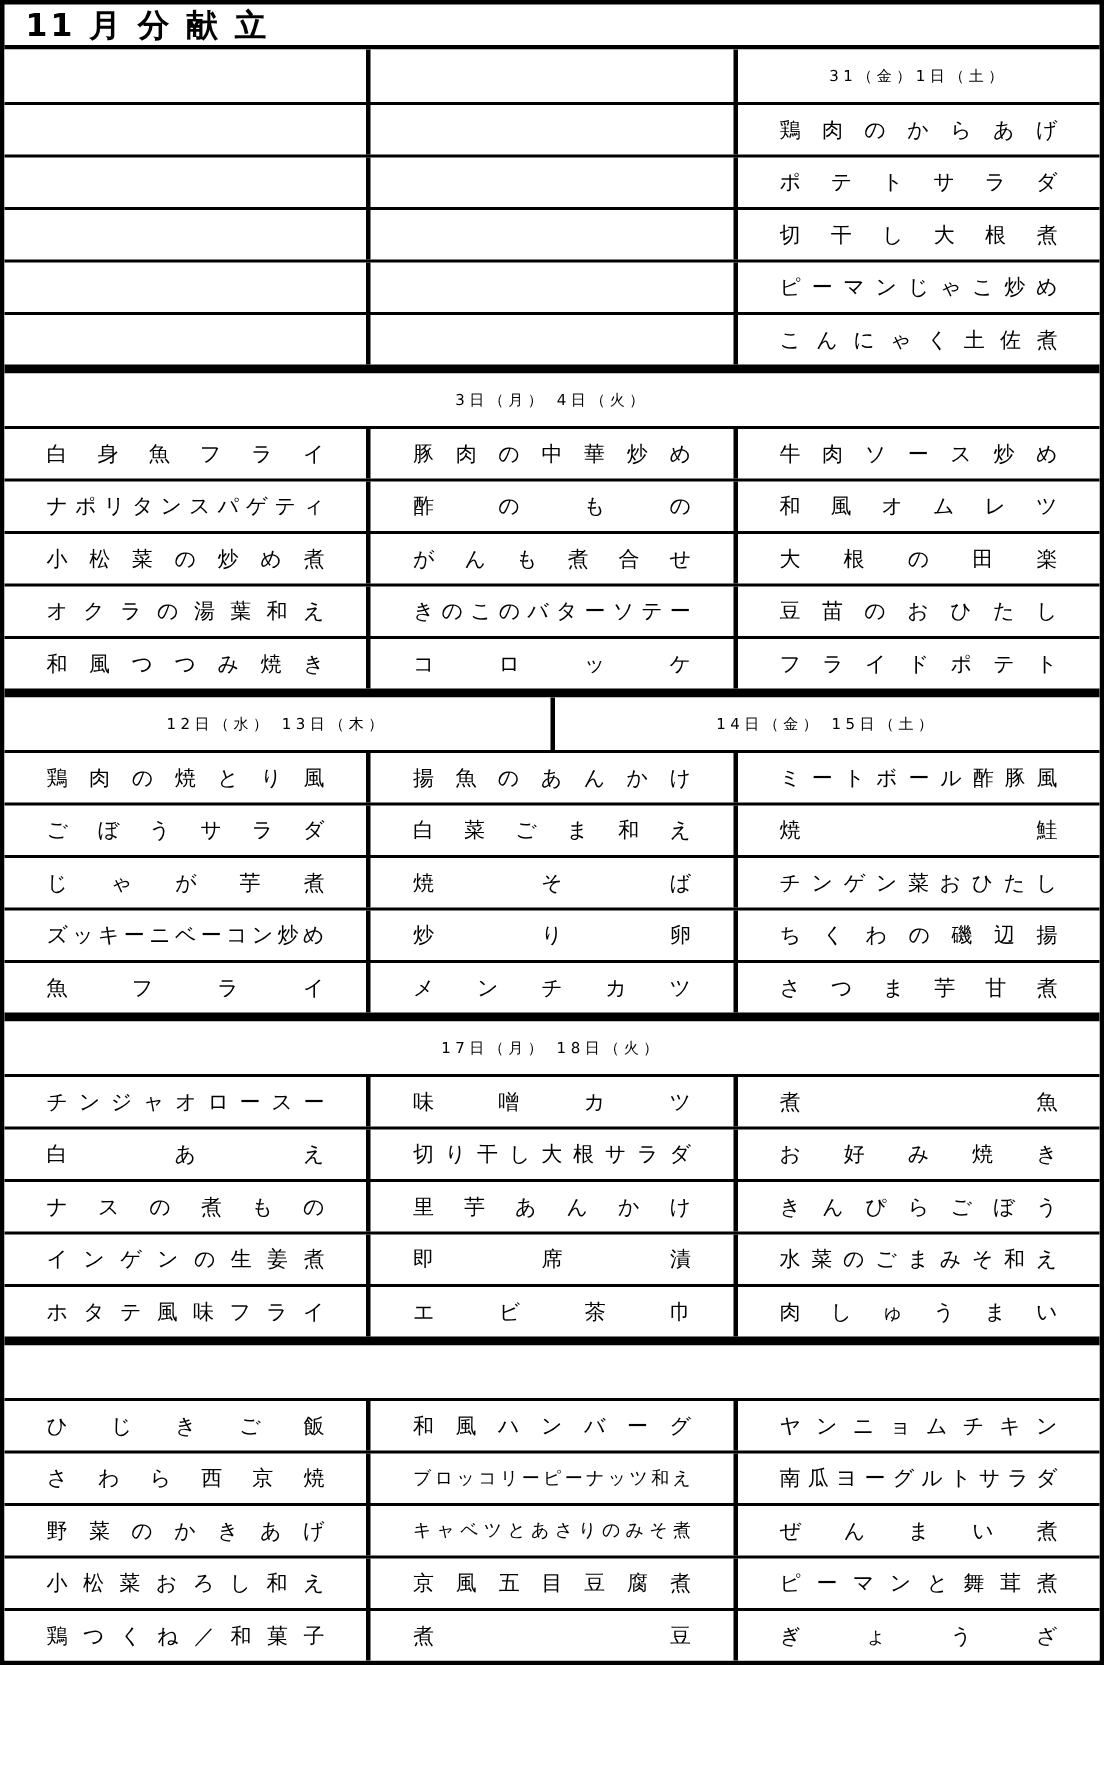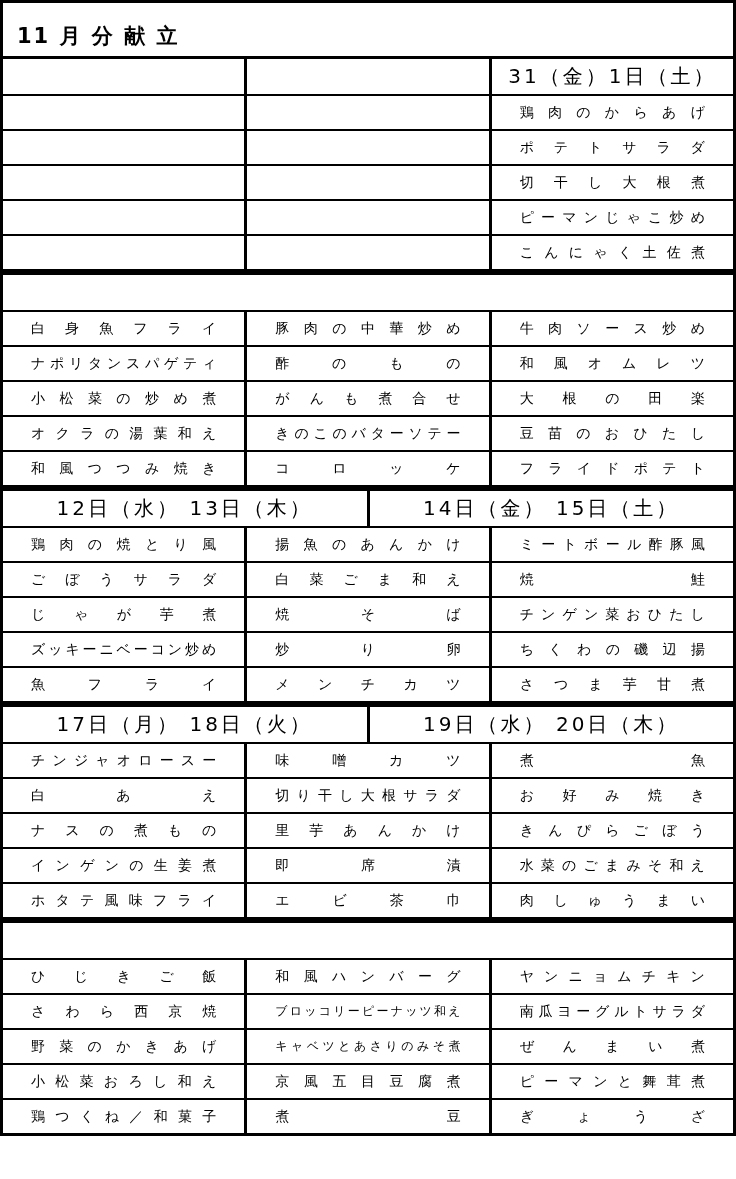--- a/index.html
+++ b/index.html
@@ -8,44 +8,43 @@
     font-family: "DejaVu Sans", sans-serif;
     color: #000000;
     width: 736px;
   }
   .sheet {
     width: 736px;
     border: 3px solid #000000;
     background: #ffffff;
   }
   .title-row {
-    height: 44px;
+    height: 30px;
     border-bottom: 3px solid #000000;
     display: flex;
     align-items: center;
     padding-left: 14px;
     font-size: 21px;
     font-weight: bold;
     letter-spacing: 2px;
-    margin-top: 12px;
   }
   .block { background: #ffffff; }
   .row { display: flex; height: 35px; }
   .row + .row { border-top: 2px solid #000000; }
   .cell {
     flex: 1 1 0;
     display: flex;
     align-items: center;
     overflow: hidden;
     min-width: 0;
   }
   .cell + .cell { border-left: 3px solid #000000; }
   .date-cell {
     justify-content: center;
-    font-size: 20px;
+    font-size: 10px;
     letter-spacing: 3px;
     padding: 0 4px;
     white-space: nowrap;
   }
   .item-cell {
     font-size: 14px;
     padding: 0 28px;
     white-space: nowrap;
   }
   .dist { justify-content: space-between; }
@@ -135,20 +134,21 @@
           <span>佐</span>
           <span>煮</span>
         </div>
     </div>
   </div>
 
   <div class="spacer"></div>
 
   <div class="block">
     <div class="row">
+      <div class="cell date-cell">3日（月） 4日（火）</div>
     </div>
     <div class="row">
       <div class="cell item-cell dist">
           <span>白</span>
           <span>身</span>
           <span>魚</span>
           <span>フ</span>
           <span>ラ</span>
           <span>イ</span>
         </div>
@@ -423,21 +423,20 @@
           <span>煮</span>
         </div>
     </div>
   </div>
 
   <div class="spacer"></div>
 
   <div class="block">
     <div class="row">
       <div class="cell date-cell">17日（月） 18日（火）</div>
-      <div class="cell date-cell">19日（水） 20日（木）</div>
     </div>
     <div class="row">
       <div class="cell item-cell dist">
           <span>チ</span>
           <span>ン</span>
           <span>ジ</span>
           <span>ャ</span>
           <span>オ</span>
           <span>ロ</span>
           <span>ー</span>

